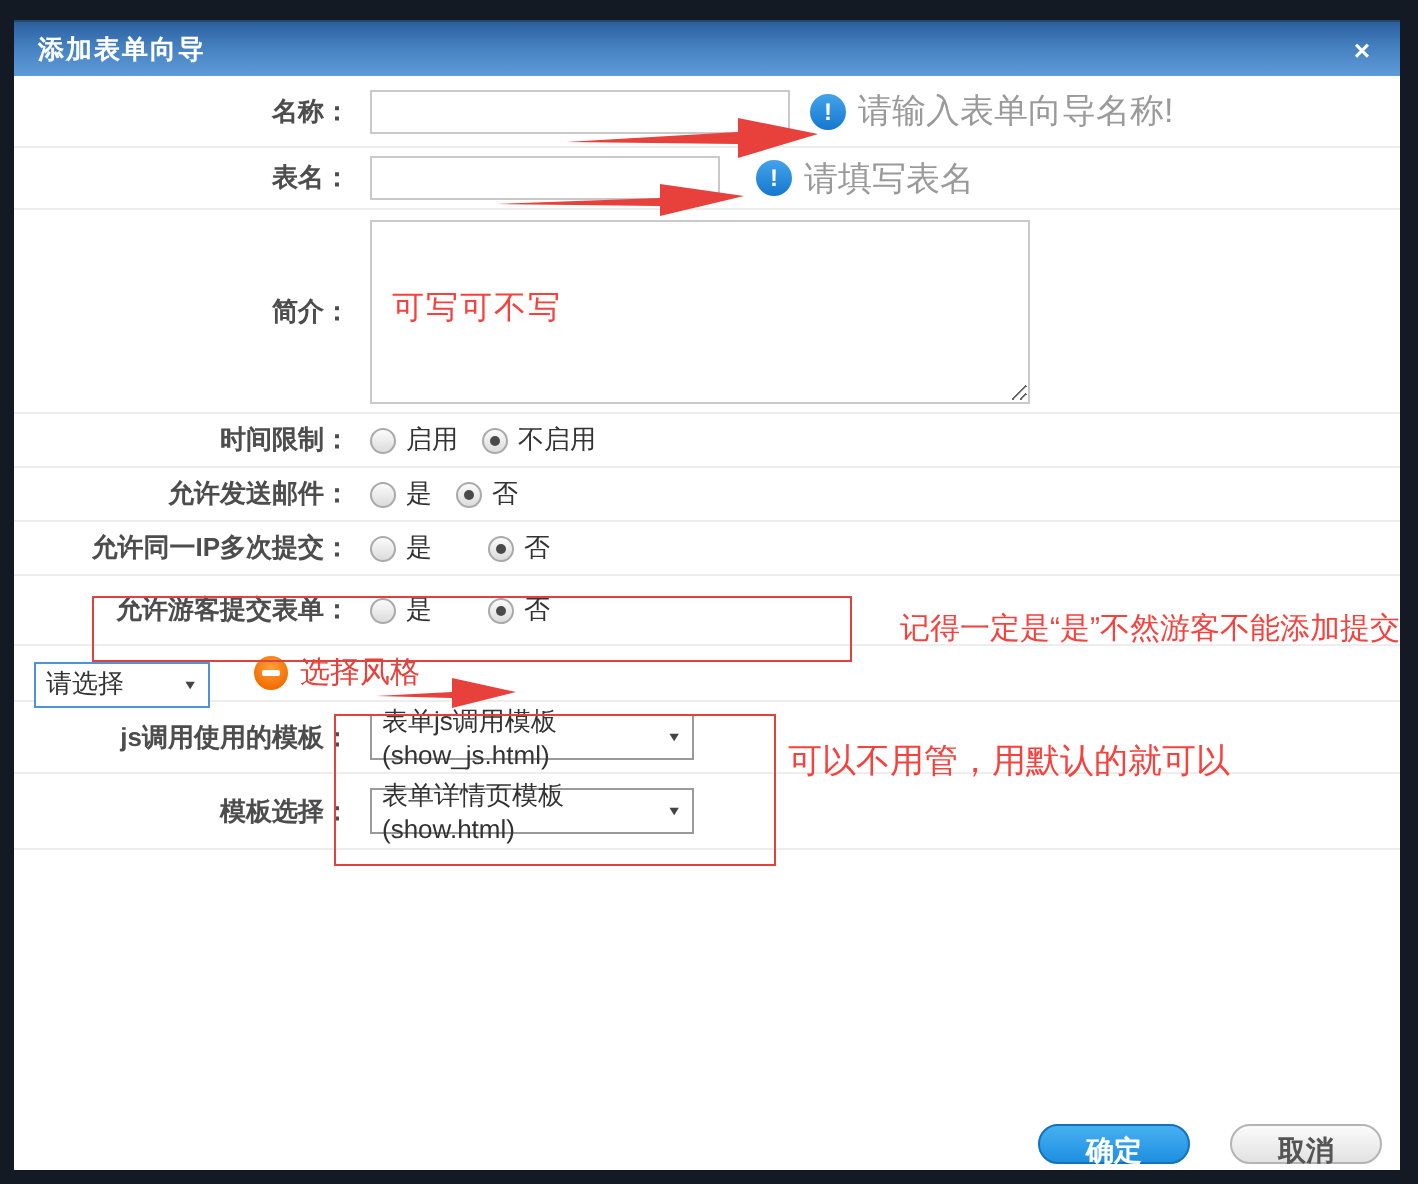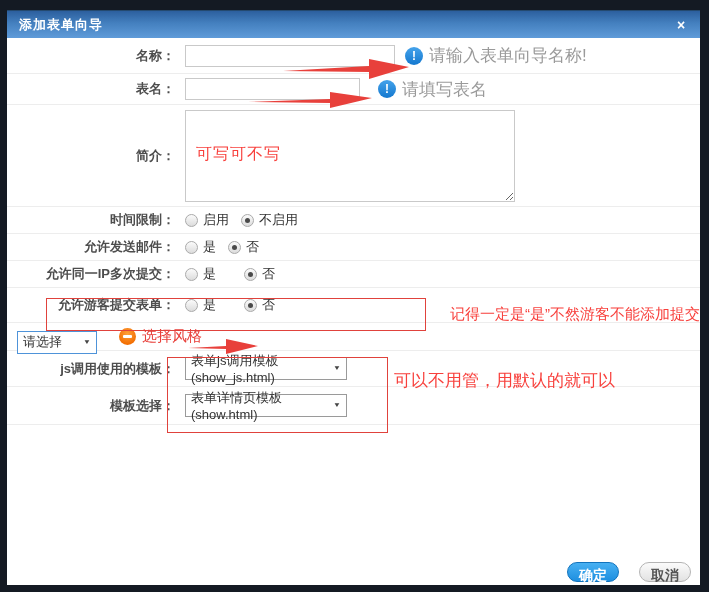--- a/index.html
+++ b/index.html
@@ -68,21 +68,21 @@
   .opt-label { font-size:13px; color:#333; margin-left:5px; margin-right:12px; }
   .radio.shift { margin-left:16px; }
 
   
   .select {
     height:23px; border:1px solid #9a9a9a; background:#fff;
     display:inline-flex; align-items:center; justify-content:space-between;
     font-size:13px; color:#333; padding:0 5px; cursor:default;
   }
   .select .caret { font-size:8px; color:#444; margin-left:6px; transform:scaleY(.8); }
-  .select.style { width:80px; border-color:#4e93d9;margin-top:11px; }
+  .select.style { width:88px; border-color:#4e93d9;margin-top:11px; }
   .select.tpl { width:162px; }
 
   
   .info-icon {
     width:18px; height:18px; border-radius:50%;
     background:linear-gradient(180deg,#45a3eb 0%,#1478cf 100%);
     color:#fff; font-size:12px; font-weight:bold; text-align:center; line-height:18px;
     display:inline-block; flex:0 0 18px;
   }
   .hint-text { font-size:17px; color:#9a9a9a; margin-left:6px; white-space:nowrap; }
@@ -95,21 +95,21 @@
   }
   .minus-icon::after {
     content:""; position:absolute; left:4px; top:7px; width:9px; height:3px;
     background:#fff; border-radius:1px;
   }
   .style-link { font-size:15px; color:#e8403b; margin-left:6px; white-space:nowrap; }
 
   
   .footer { position:absolute; right:9px; bottom:3px; display:flex; gap:20px; }
   .btn {
-    height:20px; line-height:25px; padding:0 11px; font-size:14px; font-weight:bold;
+    height:20px; line-height:25px; padding:0 23px; font-size:14px; font-weight:bold;
     border-radius:11px; cursor:pointer; text-align:center;
   }
   .btn-ok {
     background:linear-gradient(180deg,#47b0f2 0%,#1e8fe0 100%);
     border:1px solid #1173bd; color:#fff;
   }
   .btn-cancel {
     background:linear-gradient(180deg,#fbfbfb 0%,#e2e2e2 100%);
     border:1px solid #b4b4b4; color:#555;
   }

